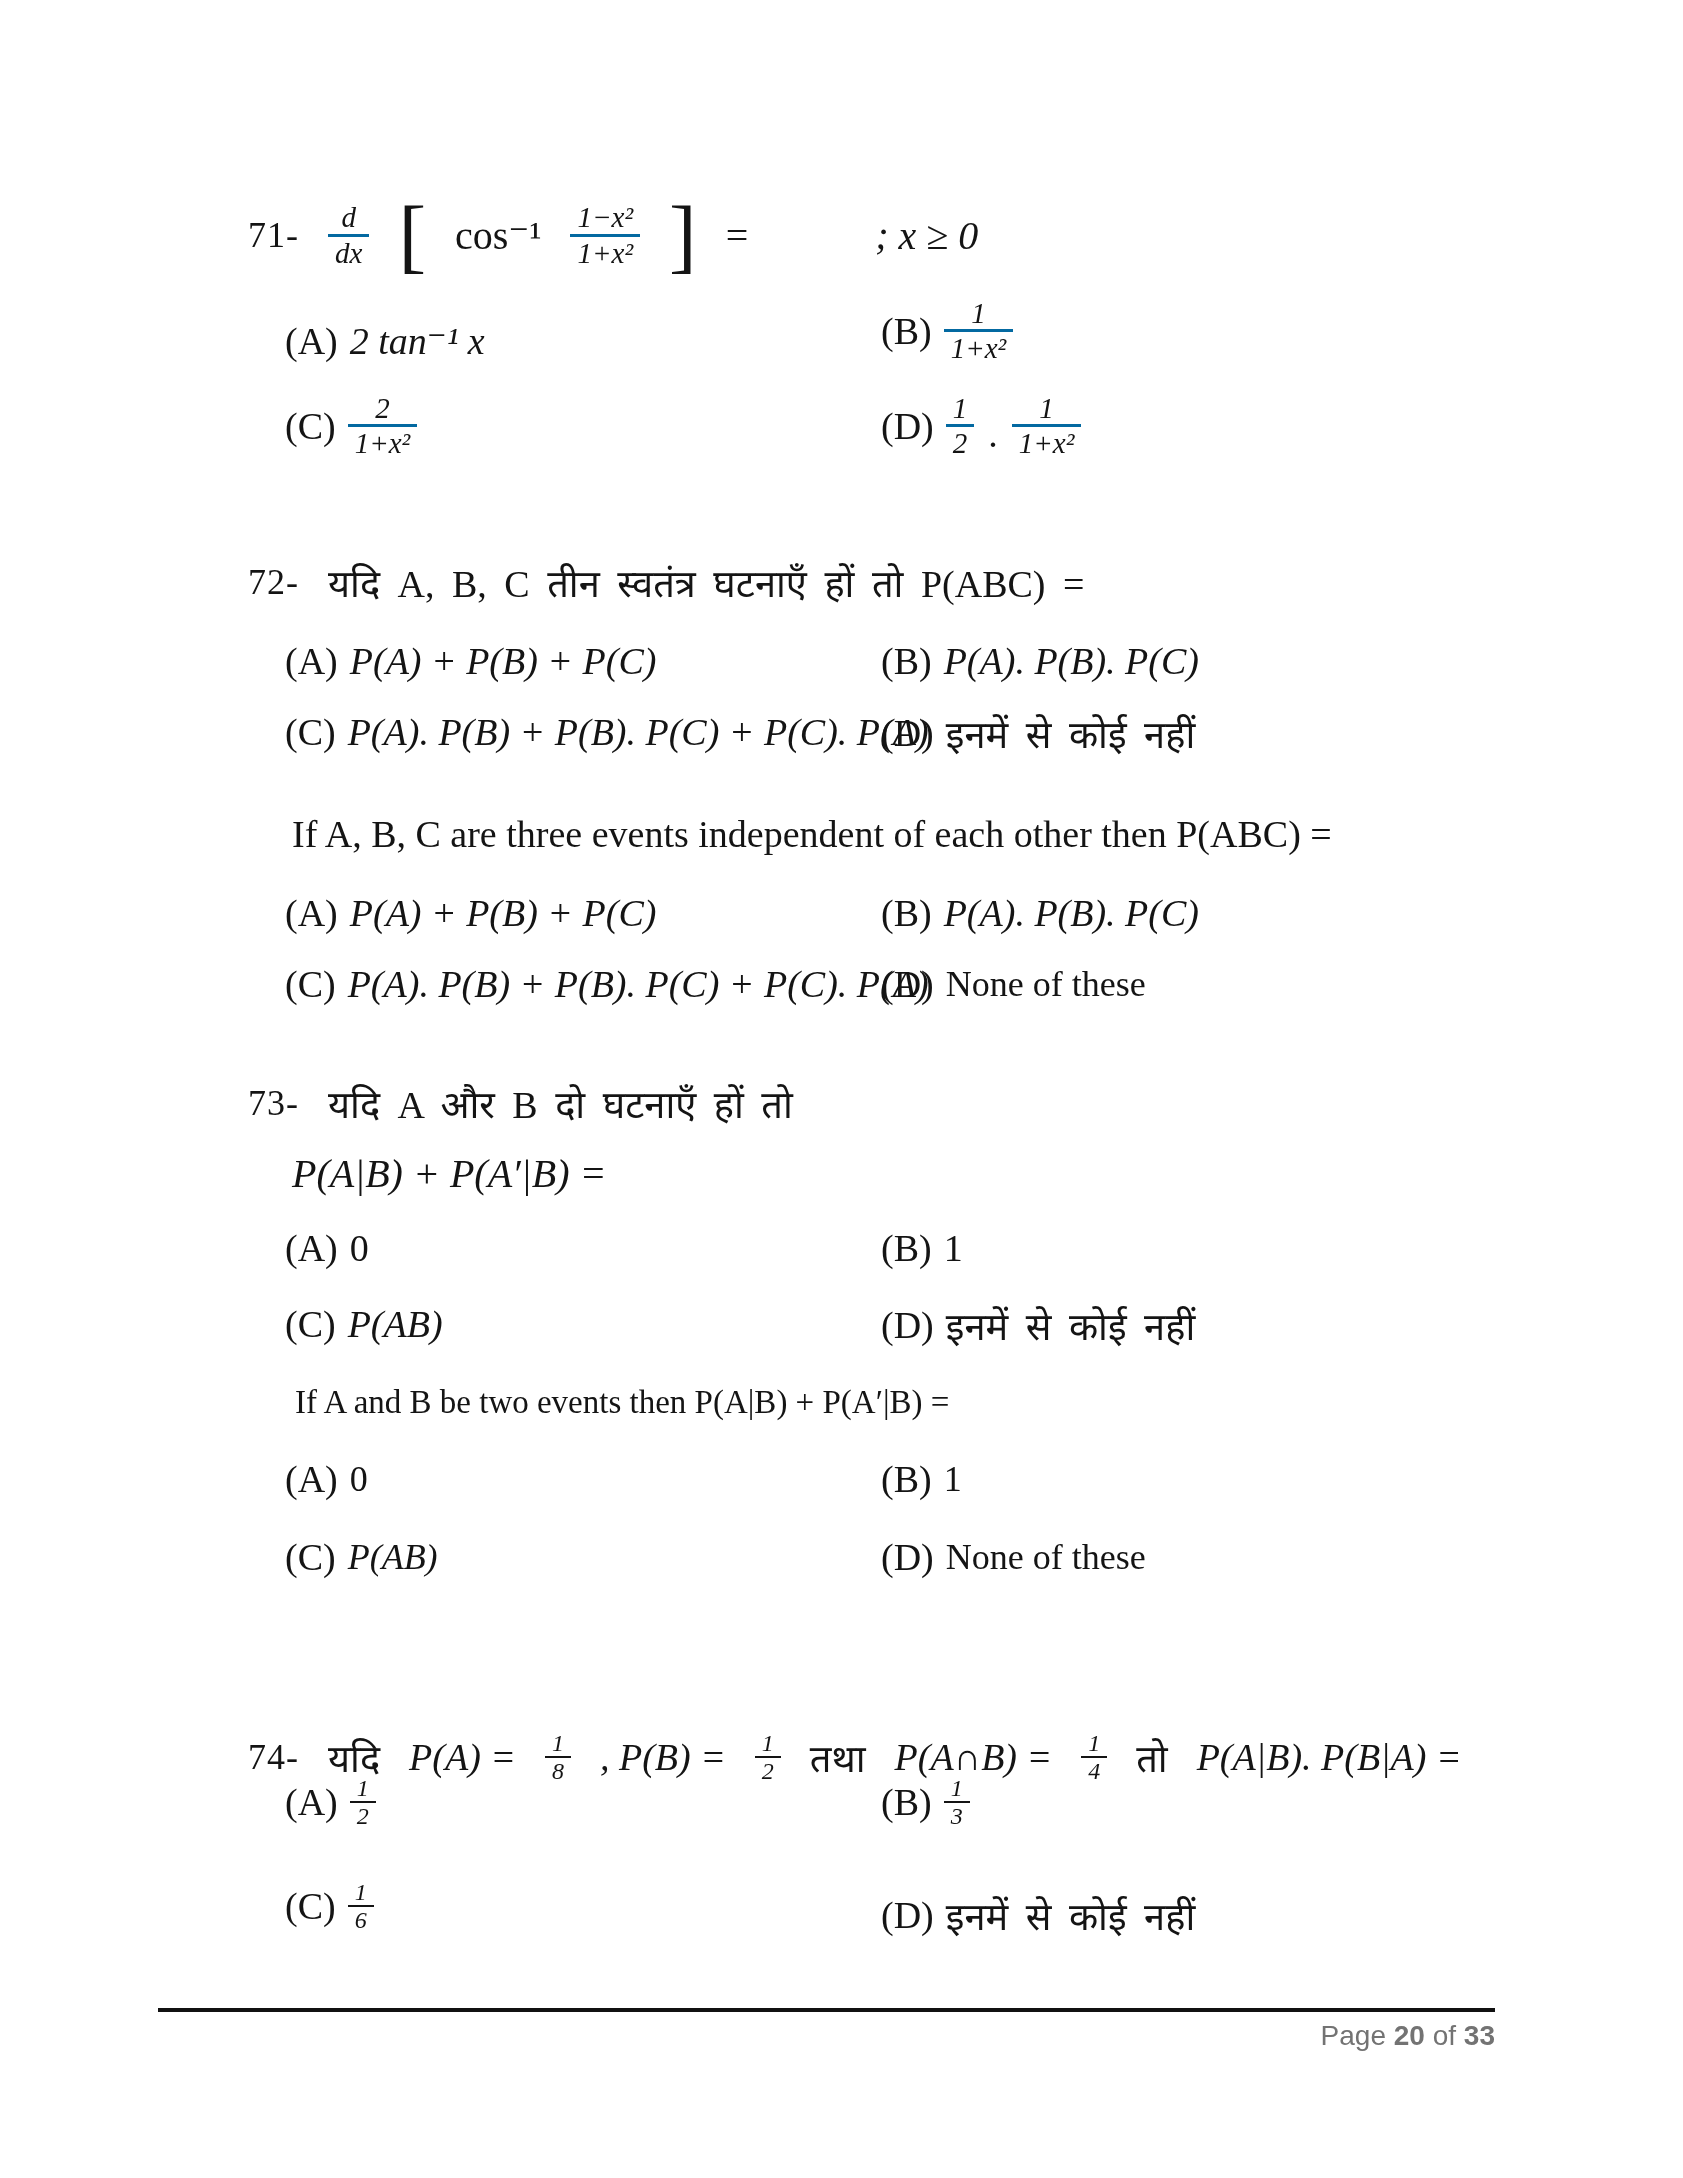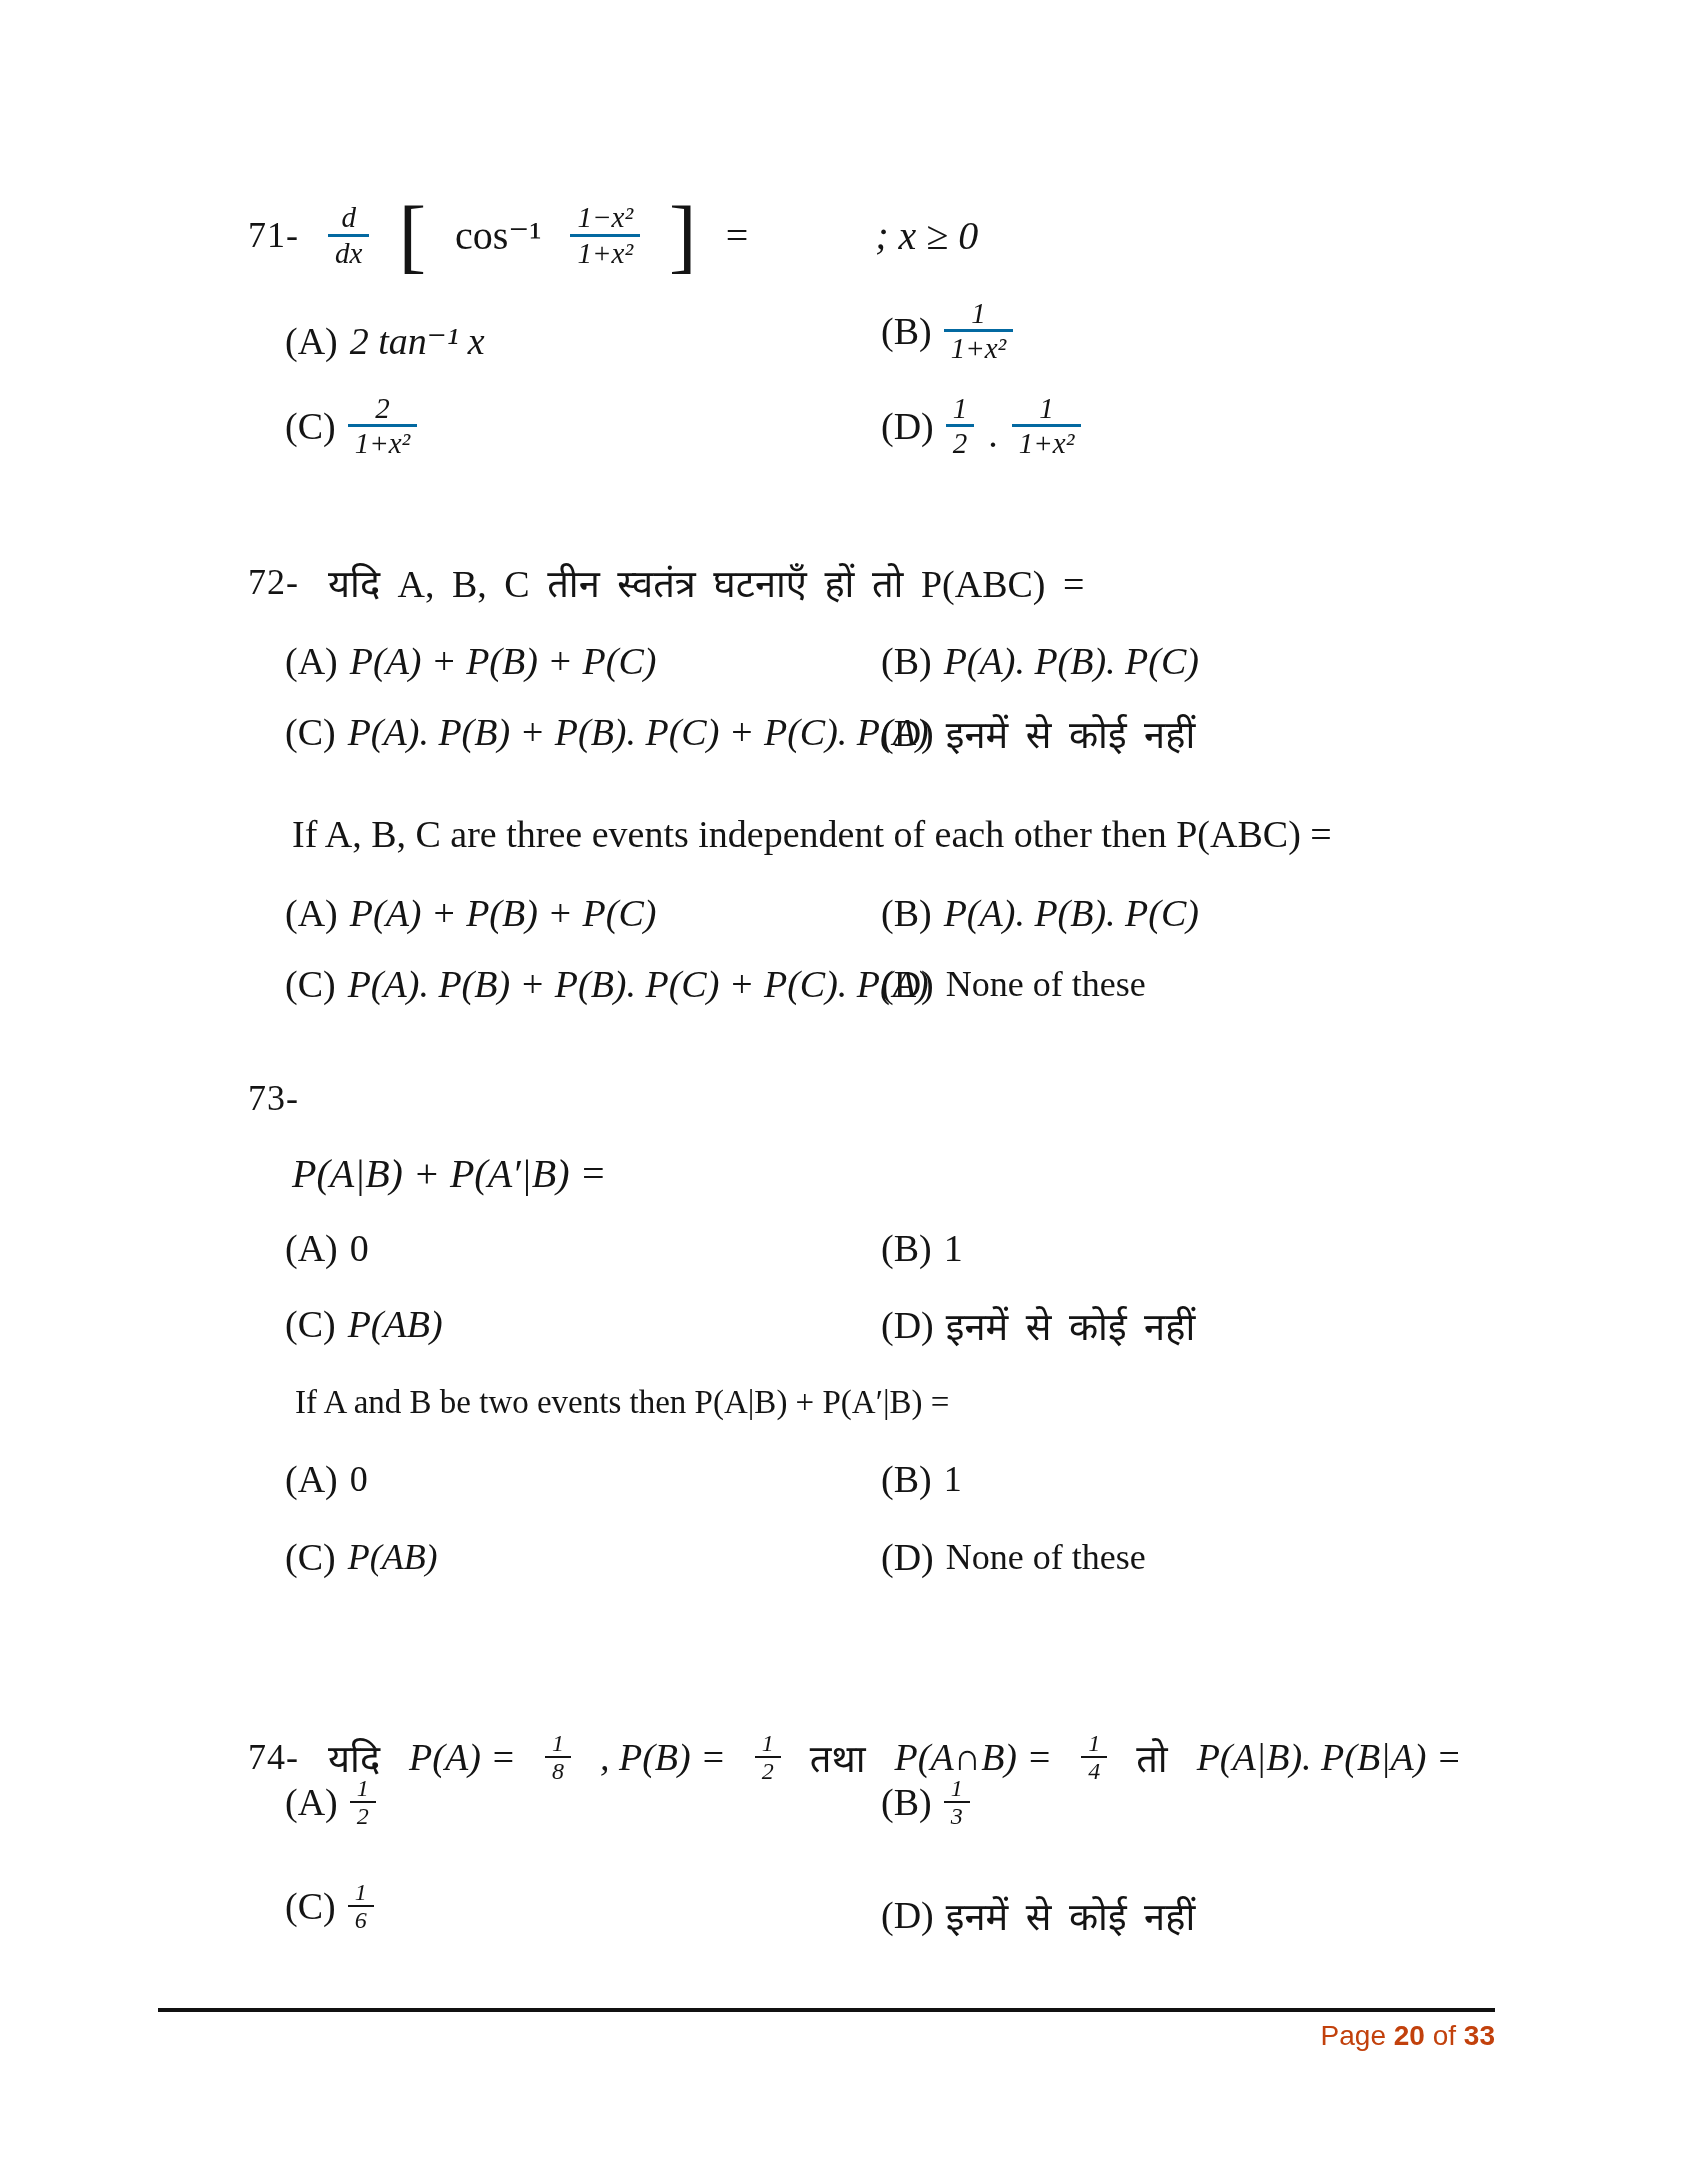--- a/index.html
+++ b/index.html
@@ -19,21 +19,21 @@
           font-style:italic; font-size:29px; line-height:1.12; text-align:center; }
   .frac .num { padding:0 7px; }
   .frac .den { border-top:3px solid #0369a1; padding:0 7px; }
   .frac-sm { font-size:24px; line-height:1.1; }
   .frac-sm .den { border-top:2.5px solid #141414; }
   .bracket { font-style:normal; font-size:83px; line-height:0.9; font-weight:400; }
   .dot { align-self:flex-end; padding-bottom:4px; font-style:normal; margin:0 2px; }
   .gap { display:inline-block; width:69px; }
   .footer-rule { position:absolute; left:158px; top:2008px; width:1337px; height:4px; background:#111; }
   .footer-text { position:absolute; left:990px; top:2020px; width:505px; text-align:right;
-                 font-family:"Liberation Sans","DejaVu Sans",sans-serif; font-size:28px; color:#c2410c; }
+                 font-family:"Liberation Sans","DejaVu Sans",sans-serif; font-size:28px; color:#737373; }
   .footer-text b { font-weight:bold; }
 </style>
 </head>
 <body>
 
 <div class="abs line" style="left:248px; top:198px;">
   <span class="qnum">71-</span>
   <span class="frac">
     <span class="num">d</span>
     <span class="den">dx</span>
@@ -117,20 +117,21 @@
   <span class="opt-label">(C)</span>
   <span class="math">P(A). P(B) + P(B). P(C) + P(C). P(A)</span>
 </div>
 <div class="opt" style="left:881px; top:962px;">
   <span class="opt-label">(D)</span>
   <span class="plain" style="font-size:36px;">None of these</span>
 </div>
 
 <div class="abs line" style="left:248px; top:1077px;">
   <span class="qnum">73-</span>
+  <span class="hi">यदि A और B दो घटनाएँ हों तो</span>
 </div>
 <div class="abs line" style="left:292px; top:1150px;">
   <span class="math-lg">P(A|B) + P(A′|B) =</span>
 </div>
 <div class="opt" style="left:285px; top:1226px;">
   <span class="opt-label">(A)</span>
   <span class="plain" style="font-size:38px;">0</span>
 </div>
 <div class="opt" style="left:881px; top:1226px;">
   <span class="opt-label">(B)</span>

